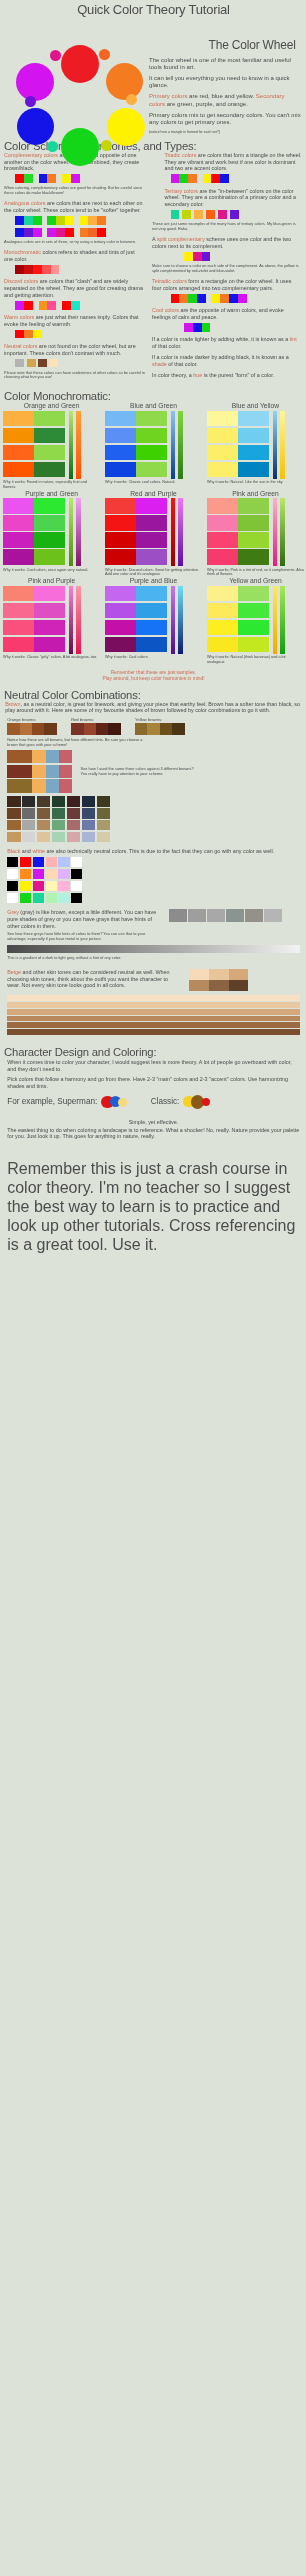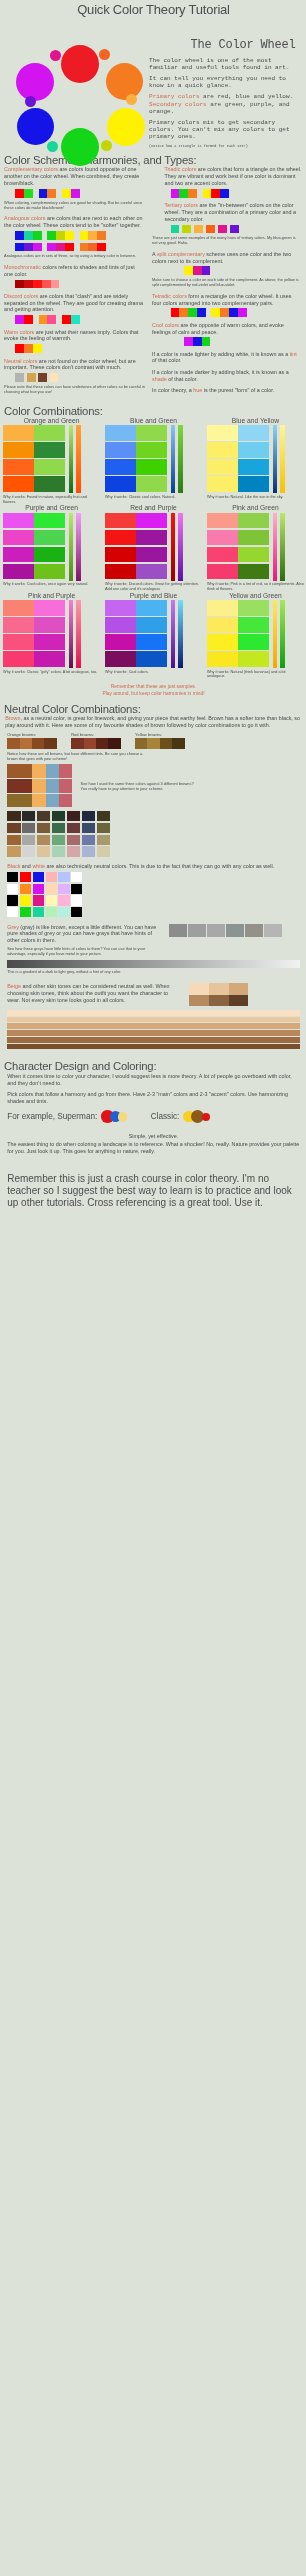--- a/index.html
+++ b/index.html
@@ -28,21 +28,21 @@
 
   p.body { font-size: 5.4px; line-height: 1.25; color: #4a4a4a; }
   p.big  { font-size: 6px; line-height: 1.22; color: #4a4a4a; }
   p.small{ font-size: 3.9px;  line-height: 1.26; color: #4a4a4a; }
   p.tiny { font-size: 3.5px;  line-height: 1.25; color: #4a4a4a; }
 
   
   .wheel-row { display: flex; align-items: flex-start; }
   .wheel { position: relative; width: 147px; height: 118px; flex: 0 0 147px; }
   .wheel .dot { position: absolute; border-radius: 50%; }
-  .wheel-text { flex: 1; padding: 20.6px 5.2px 0 2.1px; font-family: Liberation Mono, monospace; }
+  .wheel-text { flex: 1; padding: 20.6px 5.2px 0 2.1px; }
   .wheel-text p { margin-bottom: 3.6px; }
 
   
   .sw-row { display: flex; gap: 5.7px; margin: 2.1px 0 3.1px 11.3px; }
   .sw-grp { display: flex; }
   .sw { width: 8.8px; height: 8.8px; }
 
   
   .cols { display: flex; }
   .col-l { width: 149px; padding: 0 4.1px 0 4.1px; }
@@ -80,21 +80,21 @@
   .gray-row { display: flex; gap: 1.5px; }
   .gray-row span { width: 17.5px; height: 13.4px; display: block; }
 
   .skin-stack { display: flex; flex-direction: column; gap: 1px; }
   .skin-stack span { display: block; height: 5.7px; }
 
   .char-dots { position: relative; height: 13.4px; width: 38px; display: inline-block;
                vertical-align: middle; }
   .char-dots i { position: absolute; border-radius: 50%; display: block; }
 
-  .final-text { font-size: 10px; line-height: 1.2; color: #4d4d4d;
+  .final-text { font-size: 16px; line-height: 1.2; color: #4d4d4d;
                 padding: 0 7.2px; }
 </style>
 </head>
 <body>
 
 <div class="page">
 
   <h1 class="main-title">Quick Color Theory Tutorial</h1>
 
   <div class="wheel-row">
@@ -334,21 +334,21 @@
       </div>
       <div class="blk">
         <p class="body"><span>If a color is made darker by adding black, it is known as a </span><span class="accent">shade</span><span> of that color.</span></p>
       </div>
       <div class="blk">
         <p class="body"><span>In color theory, a </span><span class="accent">hue</span><span> is the purest "form" of a color.</span></p>
       </div>
     </div>
   </div>
 
-  <h2 class="section-title" style="padding-left:4.1px;margin-top:5.2px">Color Combinations:</h2>
+  <h2 class="section-title" style="padding-left:4.1px;margin-top:5.2px">Color Monochromatic:</h2>
   <div id="combo-grid">
       <div class="combo-wrap">
         <div class="combo">
           <h3>Orange and Green</h3>
           <div class="combo-body">
             <div class="pairs">
               <div class="pair">
                 <span style="background: rgb(251, 176, 64);"></span>
                 <span style="background: rgb(143, 217, 74);"></span>
               </div>

